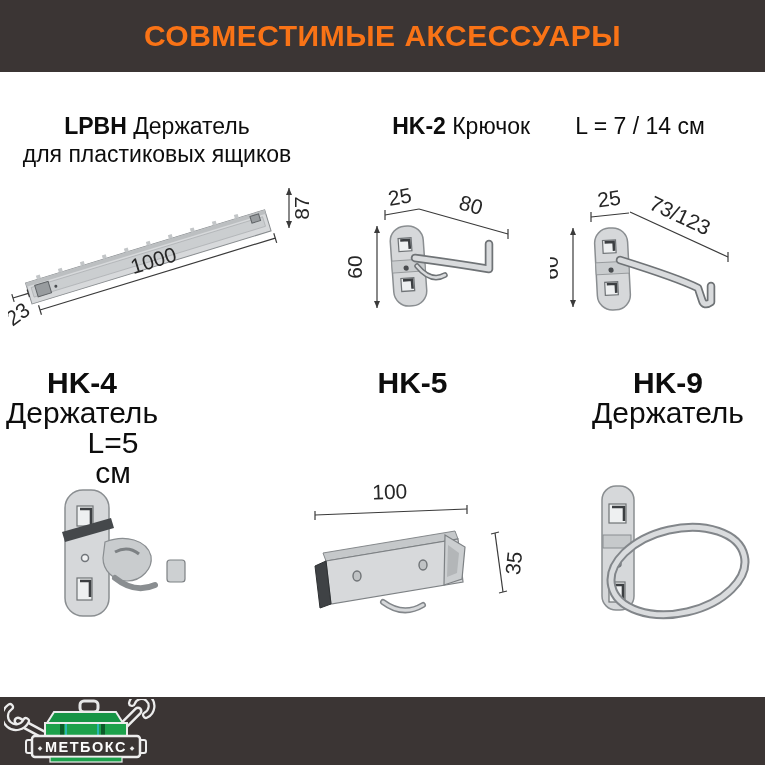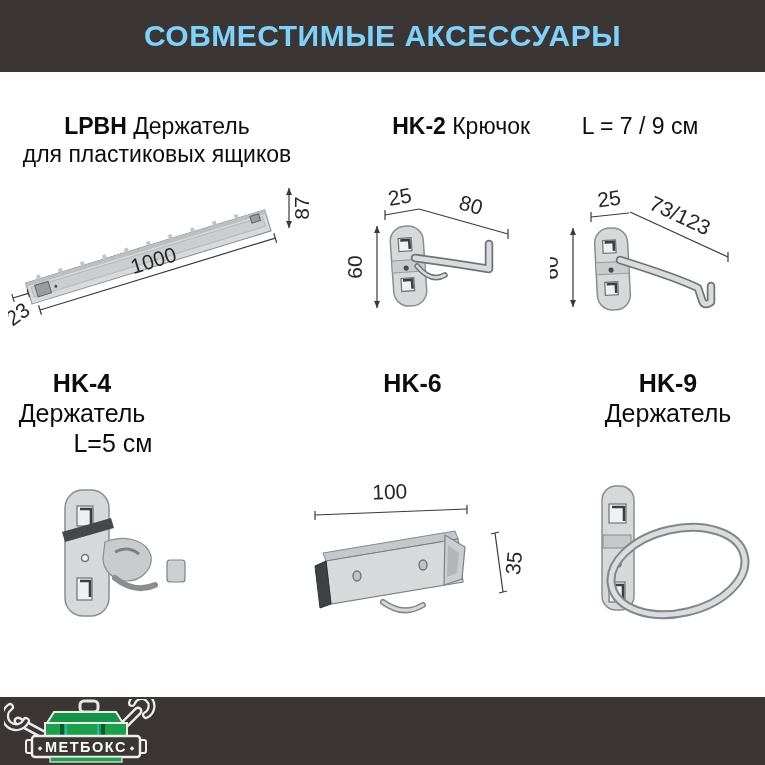--- a/index.html
+++ b/index.html
@@ -1,24 +1,24 @@
 <!DOCTYPE html>
 <html><head>
 <meta charset="utf-8">
 <style>
   html,body{margin:0;padding:0;overflow:hidden;}
   body{width:765px;height:765px;position:relative;background:#ffffff;
        font-family:"Liberation Sans",sans-serif;color:#0d0d0d;}
   .bar{position:absolute;left:0;width:765px;background:#3b3534;}
   #header{top:0;height:72px;display:flex;align-items:center;justify-content:center;}
-  .htitle{color:#7dd3fc;font-weight:bold;font-size:30px;letter-spacing:.5px;white-space:nowrap;}
+  .htitle{color:#f97316;font-weight:bold;font-size:30px;letter-spacing:.5px;white-space:nowrap;}
   #footer{top:697px;height:68px;}
   .ptitle{position:absolute;text-align:center;}
   .r1{font-size:23px;line-height:28px;}
-  .r2{font-size:25px;line-height:30px;}
+  .r2{font-size:30px;line-height:30px;}
   .ptitle b{font-weight:bold;}
   .shift{display:block;padding-left:62px;}
   svg{position:absolute;display:block;}
   .dim{font-size:21px;fill:#262626;font-family:"Liberation Sans",sans-serif;}
   .dimline{stroke:#3a3a3a;stroke-width:1.2;fill:none;}
   .dimtick{stroke:#3a3a3a;stroke-width:1.2;}
   .arrow{fill:#3a3a3a;}
   .metal{fill:#d6d8da;stroke:#8a8e91;stroke-width:1.5;}
   .hole{fill:#eef0f1;stroke:#6f7376;stroke-width:1.2;}
   .holeL{stroke:#3c3f42;stroke-width:2.6;fill:none;}
@@ -37,21 +37,21 @@
     <span>Держатель</span></div>
   <div>для пластиковых ящиков</div>
 </div>
 
 <div class="ptitle r1" style="left:330px;top:112px;width:200px;text-align:right;">
   <div><b>HK-2</b>
     <span>Крючок</span></div>
 </div>
 
 <div class="ptitle r1" style="left:541px;top:112px;width:198px;">
-  <div>L = 7 / 9 см</div>
+  <div>L = 7 / 14 см</div>
 </div>
 
 <svg style="left:8px;top:180px;" width="310" height="150" viewBox="0 0 310 150">
   <g transform="translate(24,124) rotate(-17)">
     <rect x="0" y="-22" width="250" height="22" fill="#d7d9db" stroke="#888c8f" stroke-width="1"></rect>
     <rect x="0" y="-22" width="250" height="4" fill="#bcbfc1"></rect>
     <rect x="4" y="-16" width="242" height="10" fill="#cbced0" stroke="#a5a9ab" stroke-width="0.6"></rect>
     <rect x="12" y="-26" width="4" height="4" fill="#c3c6c8"></rect>
       <rect x="35" y="-26" width="4" height="4" fill="#c3c6c8"></rect>
     <rect x="58" y="-26" width="4" height="4" fill="#c3c6c8"></rect>
@@ -150,21 +150,21 @@
 
 <div class="ptitle r2" style="left:6px;top:368px;width:152px;">
   <div><b>HK-4</b>
     <span>Держатель</span></div>
   <div>
       <span class="shift">L=5 см</span>
     </div>
 </div>
 
 <div class="ptitle r2" style="left:290px;top:368px;width:245px;">
-  <div><b>HK-6</b></div>
+  <div><b>HK-5</b></div>
 </div>
 
 <div class="ptitle r2" style="left:590px;top:368px;width:156px;">
   <div><b>HK-9</b></div>
   <div>Держатель</div>
 </div>
 
 <svg style="left:45px;top:482px;" width="170" height="165" viewBox="0 0 170 165">
   <rect x="20" y="8" width="44" height="126" rx="18" class="metal"></rect>
   <rect x="32" y="24" width="16" height="20" class="hole"></rect>

